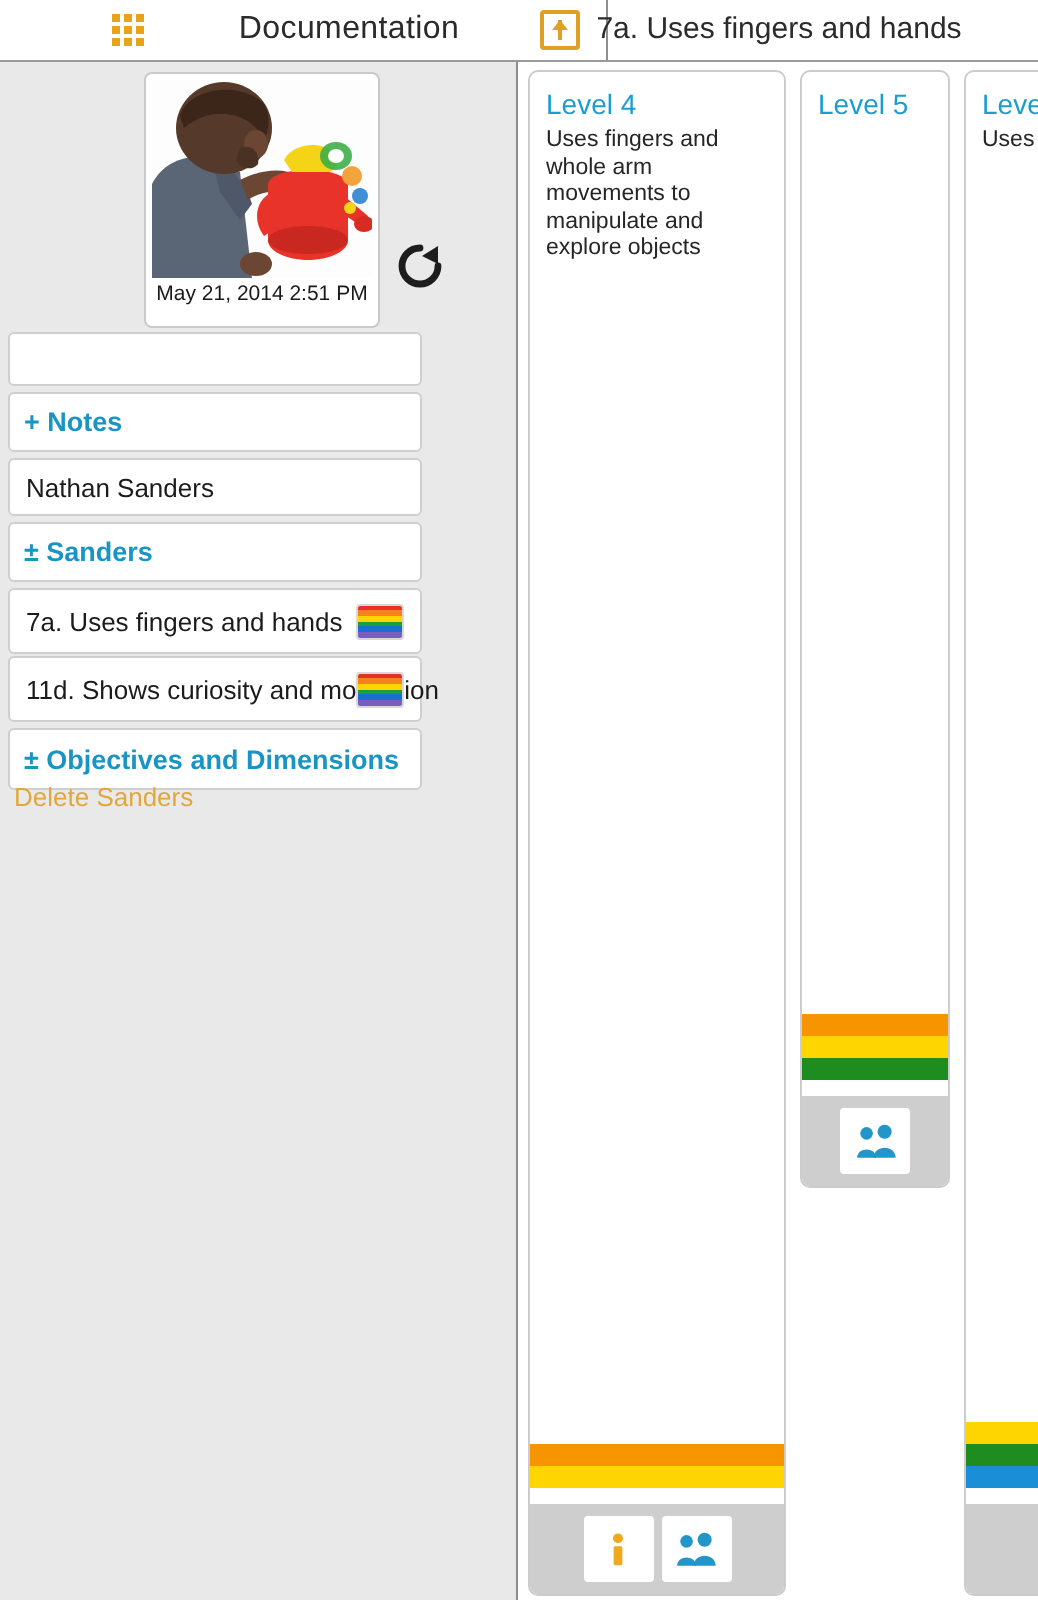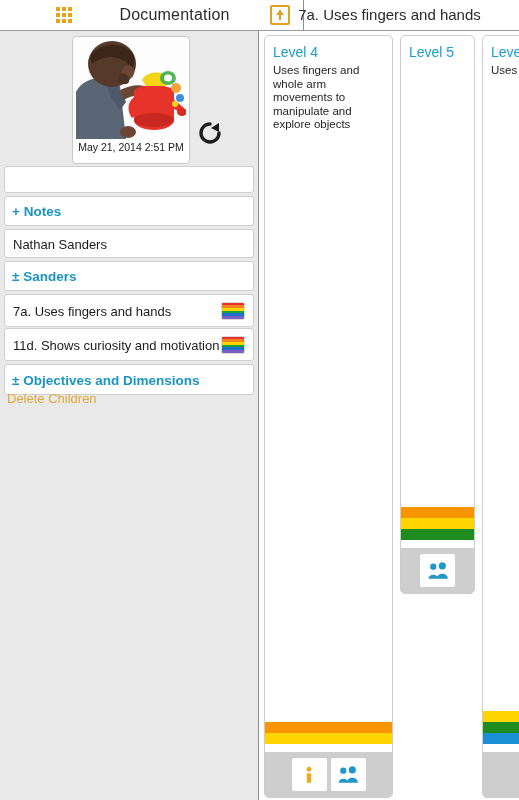--- a/index.html
+++ b/index.html
@@ -84,21 +84,21 @@
     text-align: center; font-size: 10.5px; color: #1a1a1a;
     background: #ffffff; white-space: nowrap;
   }
   .rotate-btn {
     position: absolute; left: 196px; top: 88px;
     width: 28px; height: 28px; cursor: pointer;
   }
 
   
   .row {
-    position: absolute; left: 4px; width: 250px;
+    position: absolute; left: 4px; width: 207px;
     background: #ffffff;
     border: 1px solid #cfcfcf; border-radius: 3px; text-align: right;
   }
   .row-blank { top: 135px; height: 27px; }
   .row-notes { top: 165px; height: 30px; }
   .row-name  { top: 198px; height: 29px; }
   .row-children { top: 230px; height: 30px; }
   .row-obj1 { top: 263px; height: 33px; }
   .row-obj2 { top: 297px; height: 33px; }
   .row-dims { top: 333px; height: 31px; padding-left: 24px; }
@@ -267,21 +267,21 @@
         <span style="background:#18a03a"></span>
         <span style="background:#1b6fd0"></span>
         <span style="background:#7a5fc0"></span>
       </span>
     </div>
 
     <div class="row row-dims">
       <span class="row-link">± Objectives and Dimensions</span>
     </div>
 
-    <div class="delete-doc">Delete Children</div>
+    <div class="delete-doc">Delete Sanders</div>
   </div>
 
   <div class="right-panel">
 
     <div class="col col-1">
       <div class="col-level">Level 4</div>
       <div class="col-desc">Uses fingers and whole arm movements to manipulate and explore objects</div>
       <div class="bars">
         <span class="bar" style="background:#f79500"></span>
         <span class="bar" style="background:#ffd500"></span>

